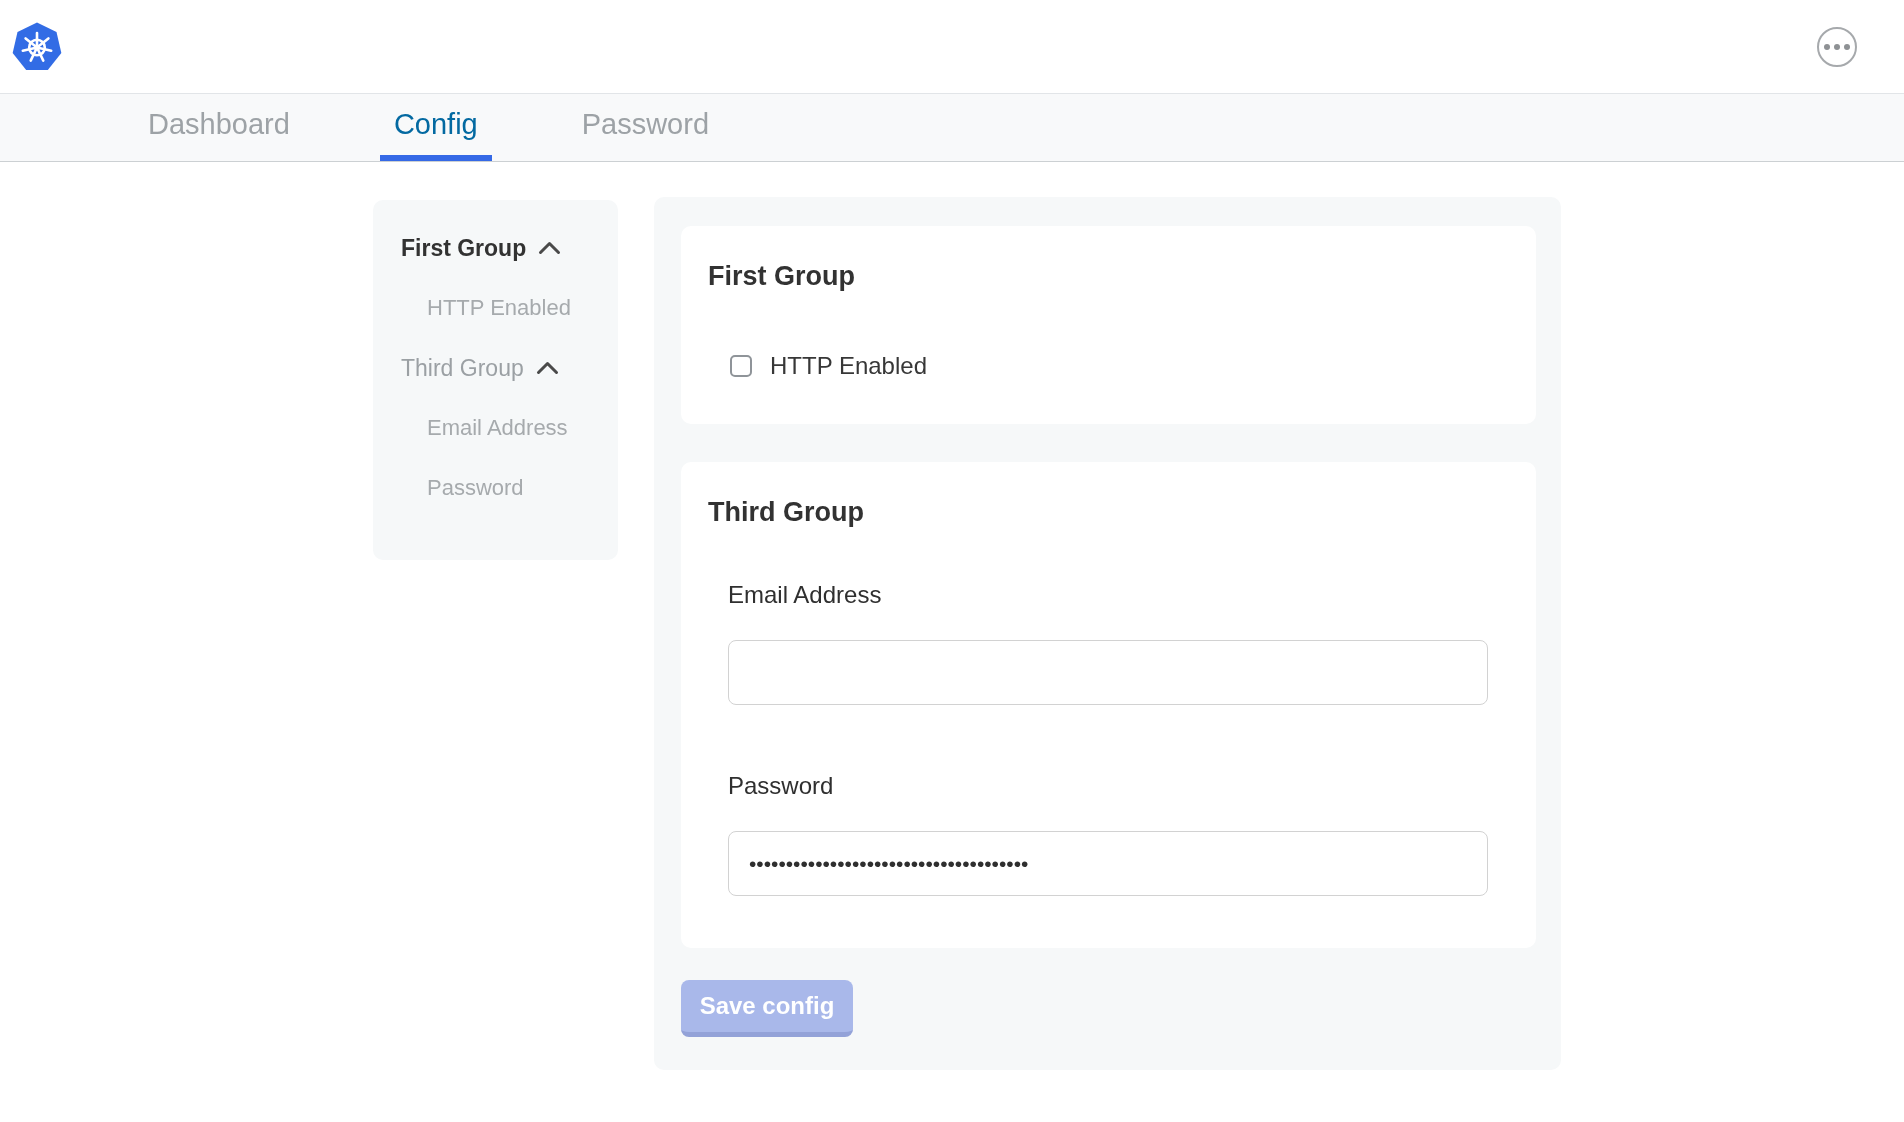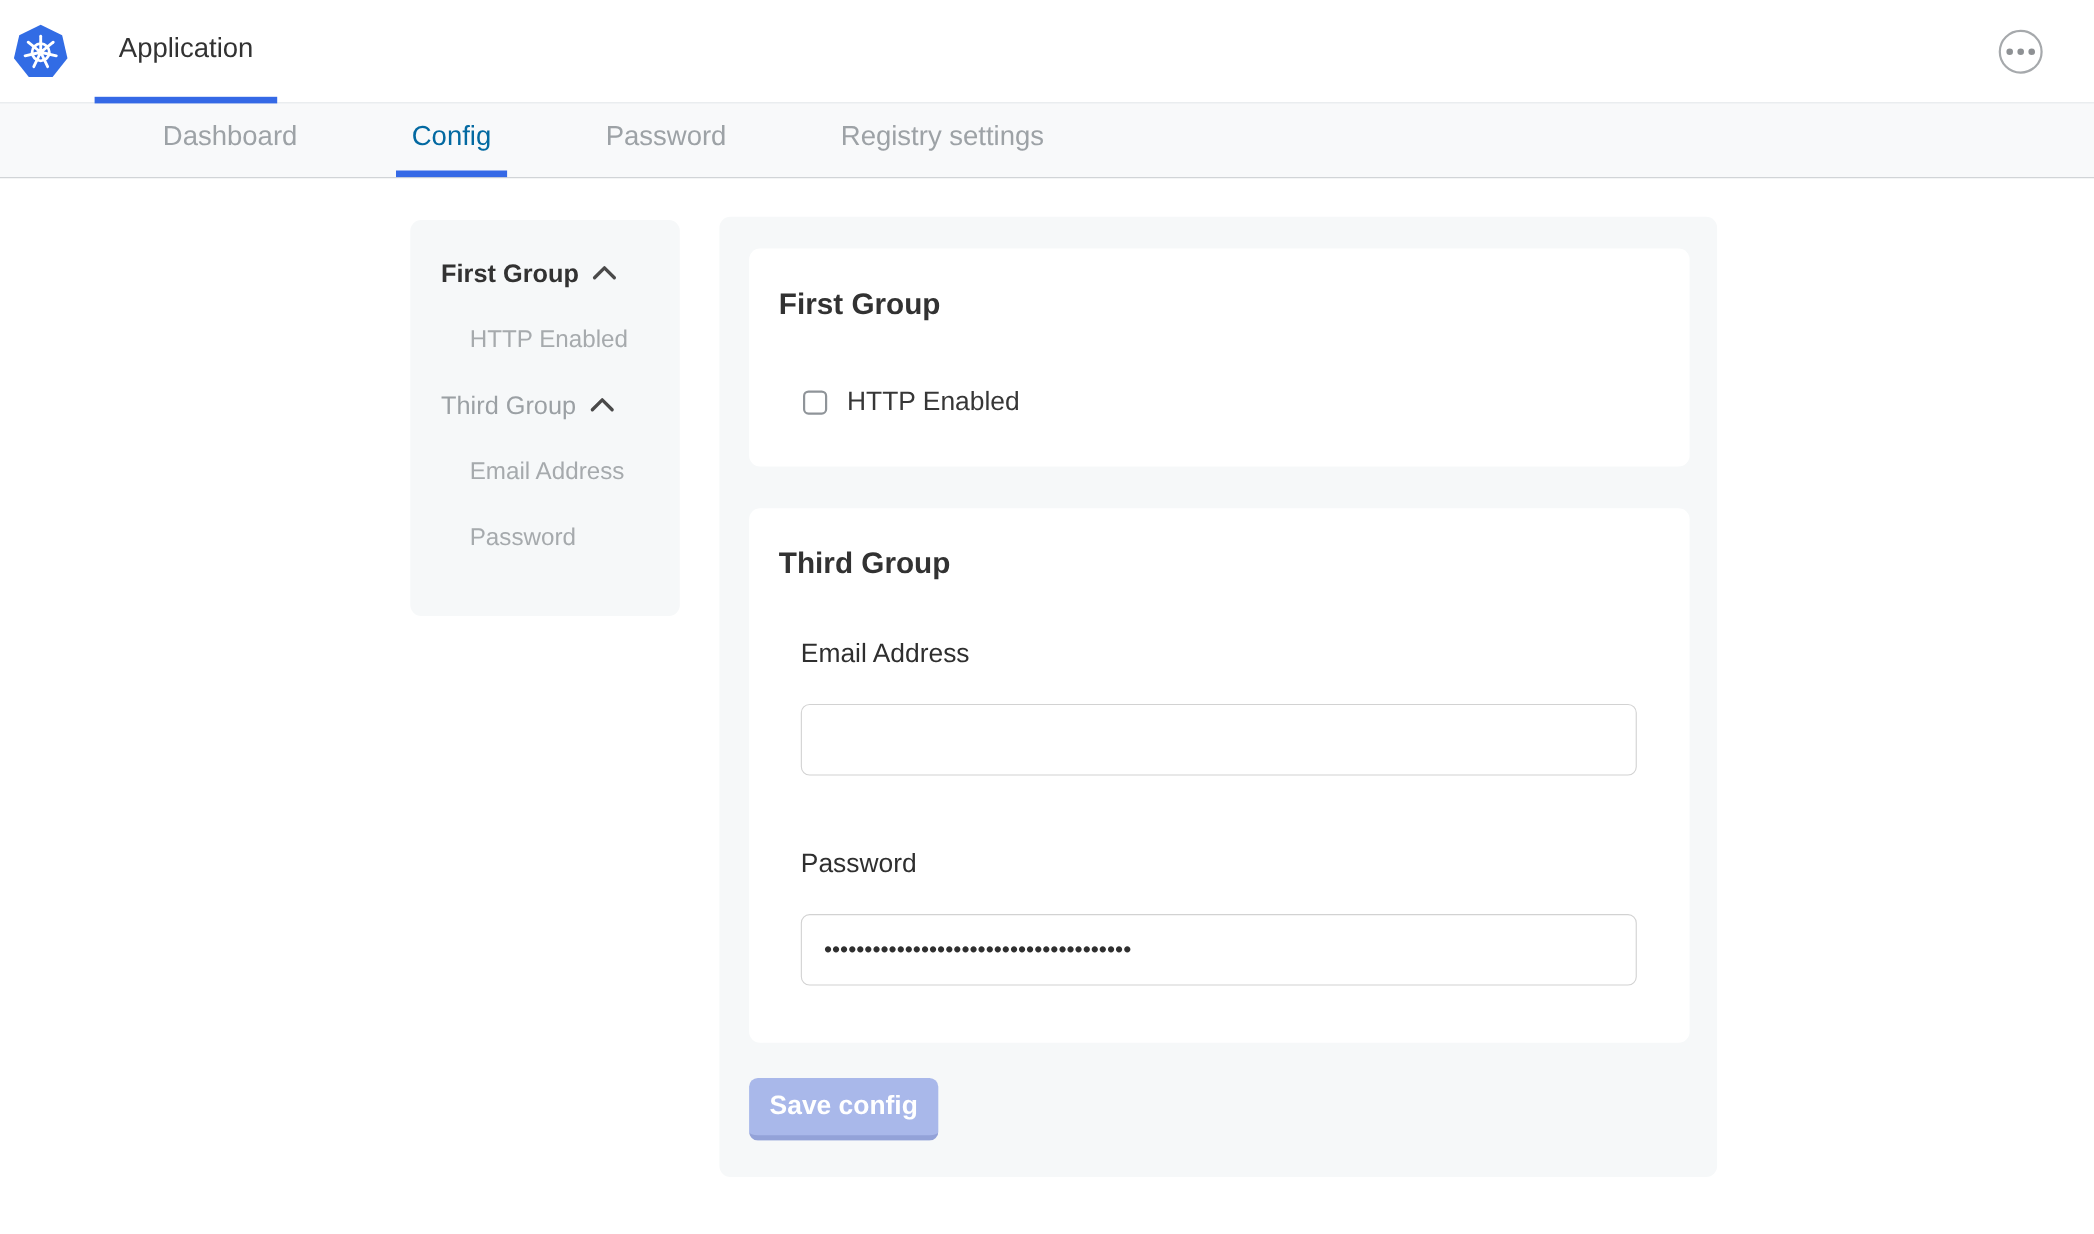--- a/index.html
+++ b/index.html
@@ -60,21 +60,21 @@
     background: #f8f9fa;
     border-bottom: 1px solid #ccd0d3;
     display: flex;
     align-items: stretch;
     padding-left: 134px;
     gap: 76px;
   }
   .subnav .tab {
     display: flex; align-items: center;
     padding: 4px 14px;
-    font-size: 25px;
+    font-size: 29px;
     color: #9da2a6;
     border-bottom: 6px solid transparent;
     cursor: pointer;
     white-space: nowrap;
   }
   .subnav .tab.active {
     color: #0369a1;
     border-bottom-color: #3569e6;
   }
 
@@ -205,33 +205,31 @@
         <line x1="50" y1="50" x2="71.9" y2="32.5"></line>
         <line x1="50" y1="50" x2="77.3" y2="56.2"></line>
         <line x1="50" y1="50" x2="62.1" y2="75.2"></line>
         <line x1="50" y1="50" x2="37.9" y2="75.2"></line>
         <line x1="50" y1="50" x2="22.7" y2="56.2"></line>
         <line x1="50" y1="50" x2="28.1" y2="32.5"></line>
       </g>
       <circle cx="50" cy="50" r="6" fill="#ffffff"></circle>
     </svg>
   </div>
-  <div class="app-tab">Application</div>
   <button class="menu-btn">
     <span class="dot"></span>
     <span class="dot"></span>
     <span class="dot"></span>
   </button>
 </div>
 
 <div class="subnav">
   <div class="tab">Dashboard</div>
   <div class="tab active">Config</div>
   <div class="tab">Password</div>
-  <div class="tab">Registry settings</div>
 </div>
 
 <div class="content">
 
   <div class="cfg-sidebar">
     <div class="cfg-row cfg-group-title active">
       <span>First Group</span>
       <span class="chev">
         <svg width="23" height="14" viewBox="0 0 23 14">
           <polyline points="2.5,11.5 11.5,2.5 20.5,11.5" fill="none" stroke="#4a4a4a" stroke-width="3" stroke-linecap="round" stroke-linejoin="round"></polyline>

